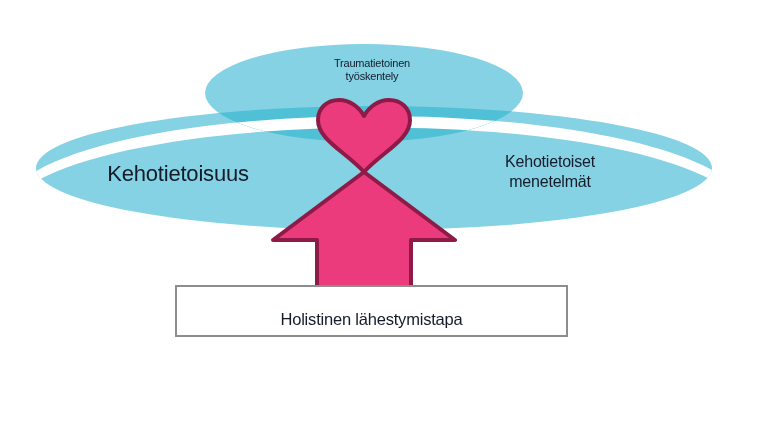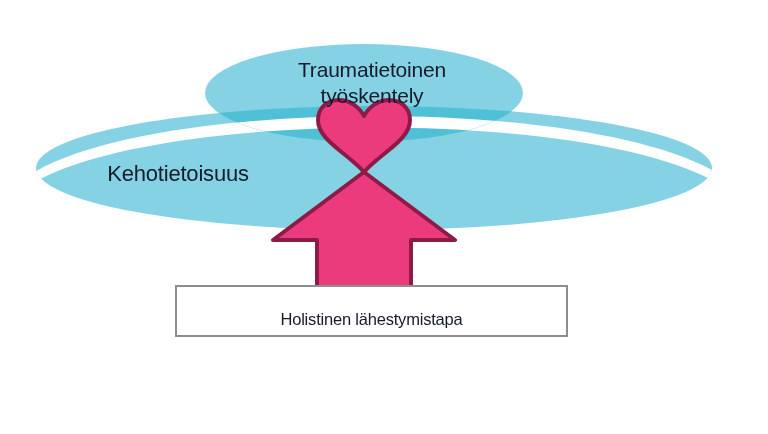--- a/index.html
+++ b/index.html
@@ -36,21 +36,21 @@
     font-weight: 400;
     line-height: 1.22;
     letter-spacing: -0.2px;
     white-space: pre-line;
     pointer-events: none;
   }
   #label-top {
     left: 272px;
     top: 57px;
     width: 200px;
-    font-size: 21px;
+    font-size: 11px;
   }
   #label-left {
     left: 68px;
     top: 161px;
     width: 220px;
     font-size: 22px;
   }
   #label-right {
     left: 440px;
     top: 152px;
@@ -136,18 +136,20 @@
                C 401 100 410 108 410 120
                C 410 140 382 152 364 172 Z" fill="#EC3B7D" stroke="#8E1B47" stroke-width="4" stroke-linejoin="round"></path>
     </g>
   </svg>
 
   <div class="venn-label" id="label-top">Traumatietoinen
 työskentely</div>
 
   <div class="venn-label" id="label-left">Kehotietoisuus</div>
 
+  <div class="venn-label" id="label-right">Kehotietoiset
+menetelmät</div>
 
   <div id="foundation-box">
     <span id="foundation-label">Holistinen lähestymistapa</span>
   </div>
 
 </div>
 
 </body></html>

